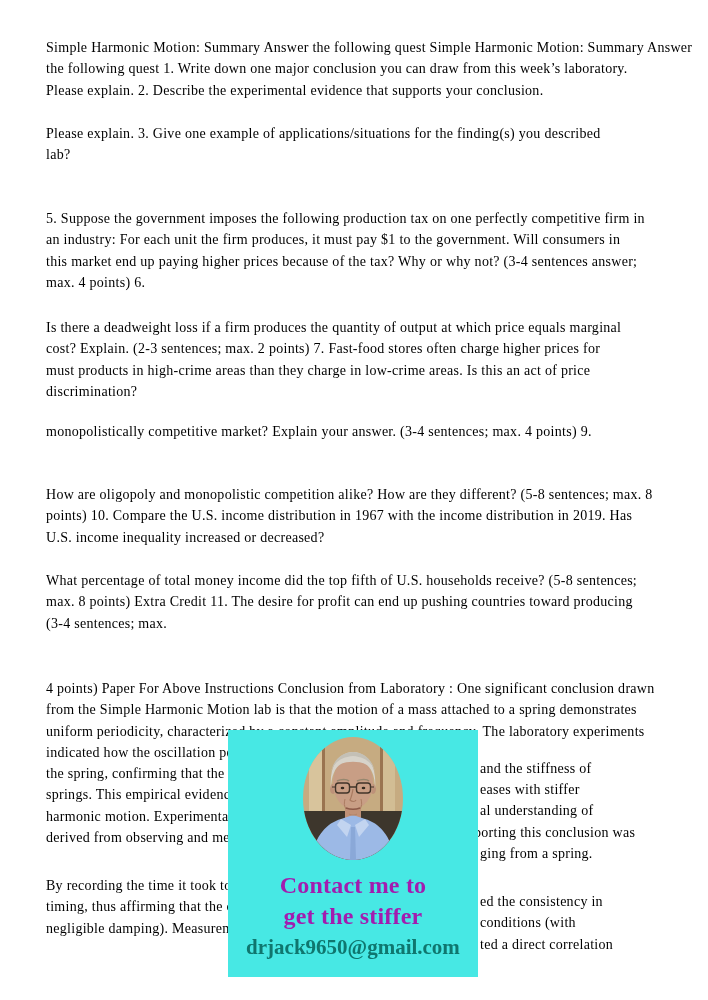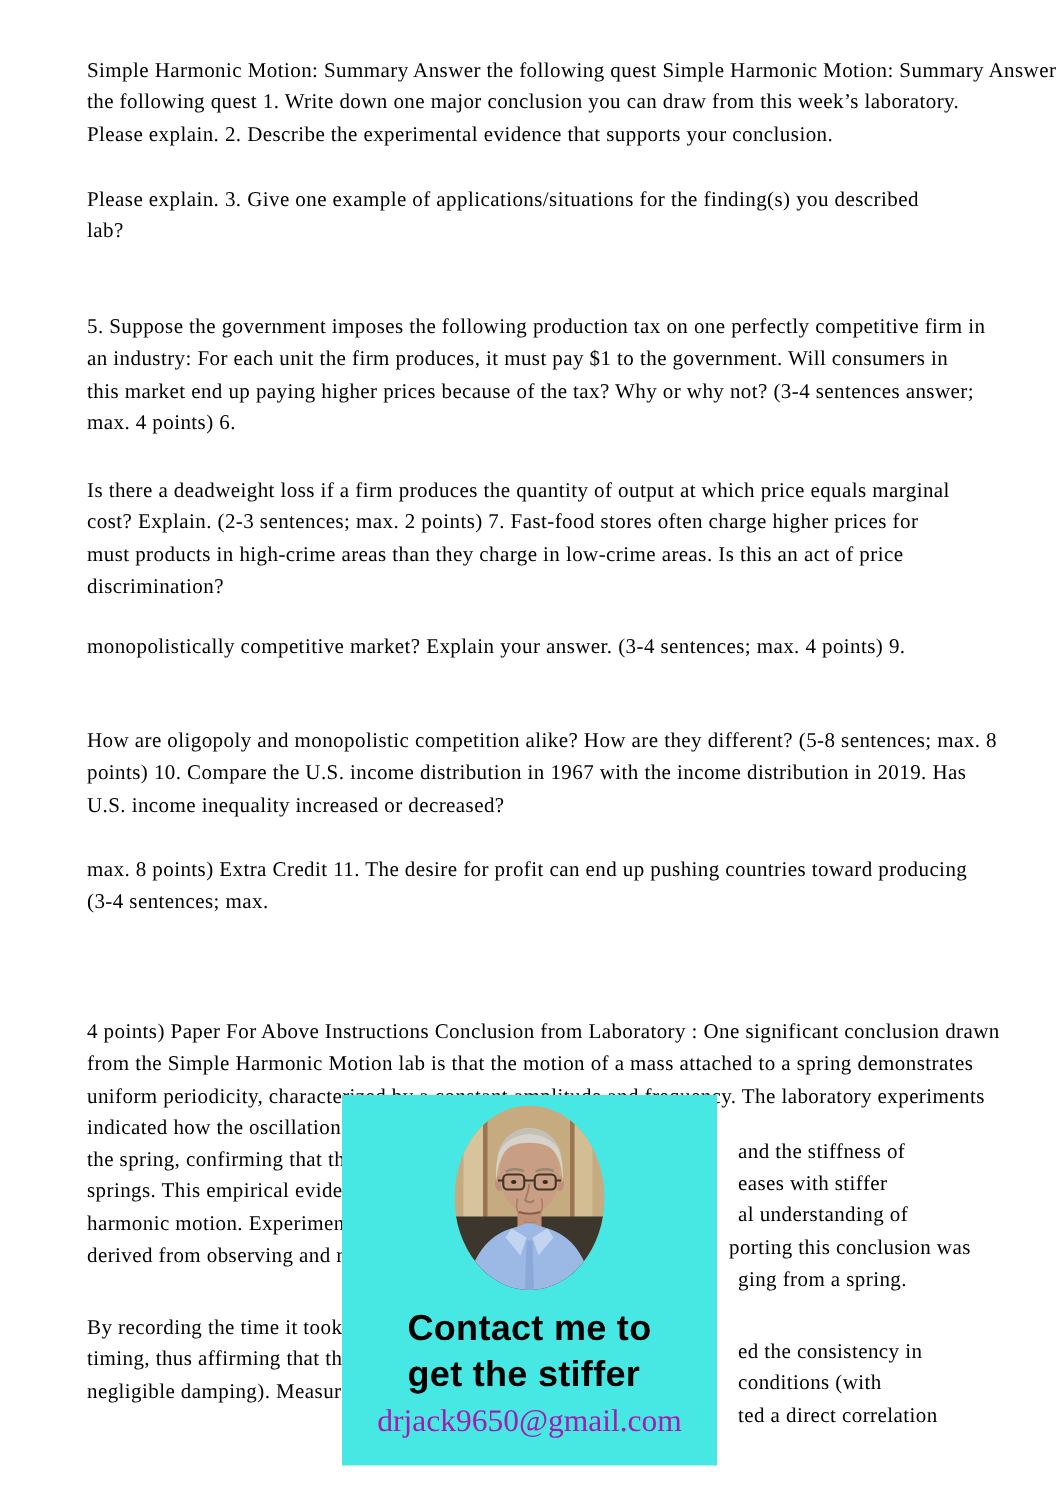--- a/index.html
+++ b/index.html
@@ -16,21 +16,20 @@
   }
   .para {
     position: absolute;
     left: 46px;
     width: 655px;
   }
   .line {
     height: 21.3px;
     line-height: 21.3px;
     white-space: nowrap;
-    margin-left: 12px;
   }
   .line.split { position: relative; }
   .lfrag { white-space: nowrap; }
   .rfrag {
     position: absolute;
     left: 434px;
     top: 16px;
     white-space: nowrap;
   }
   .rfrag.tuck { left: 428px; }
@@ -45,33 +44,34 @@
     background: #47e8e4;
     z-index: 5;
     display: flex;
     flex-direction: column;
     align-items: center;
     letter-spacing: 0;
   }
   .ad .photo { margin-top: 7px; display: block; }
   .ad .headline {
     margin-top: 10px;
-    font-family: Liberation Sans, sans-serif;
+    font-family: Liberation Serif, serif;
     font-weight: 700;
     font-size: 24px;
     line-height: 31px;
-    color: #000000;
+    color: #a21caf;
+    text-align: center;
     letter-spacing: 0.2px;
   }
   .ad .email {
     margin-top: 3px;
     font-family: "Liberation Serif", serif;
-    font-weight: 400;
+    font-weight: 700;
     font-size: 21px;
-    color: #a21caf;
+    color: #0f766e;
     text-align: center;
   }
 </style>
 </head>
 <body>
 
 <div class="page">
 
   <div class="para" style="top:37px">
     <div class="line">Simple Harmonic Motion: Summary Answer the following quest Simple Harmonic Motion: Summary Answer</div>
@@ -102,20 +102,21 @@
     <div class="line">monopolistically competitive market? Explain your answer. (3-4 sentences; max. 4 points) 9.</div>
   </div>
 
   <div class="para" style="top:484px">
     <div class="line">How are oligopoly and monopolistic competition alike? How are they different? (5-8 sentences; max. 8</div>
     <div class="line">points) 10. Compare the U.S. income distribution in 1967 with the income distribution in 2019. Has</div>
     <div class="line">U.S. income inequality increased or decreased?</div>
   </div>
 
   <div class="para" style="top:570px">
+    <div class="line">What percentage of total money income did the top fifth of U.S. households receive? (5-8 sentences;</div>
     <div class="line">max. 8 points) Extra Credit 11. The desire for profit can end up pushing countries toward producing</div>
     <div class="line">(3-4 sentences; max.</div>
   </div>
 
   <div class="para" style="top:678px">
     <div class="line">4 points) Paper For Above Instructions Conclusion from Laboratory : One significant conclusion drawn</div>
     <div class="line">from the Simple Harmonic Motion lab is that the motion of a mass attached to a spring demonstrates</div>
     <div class="line">uniform periodicity, characterized by a constant amplitude and frequency. The laboratory experiments</div>
     <div class="line split">
       <span class="lfrag">indicated how the oscillation pe</span>

